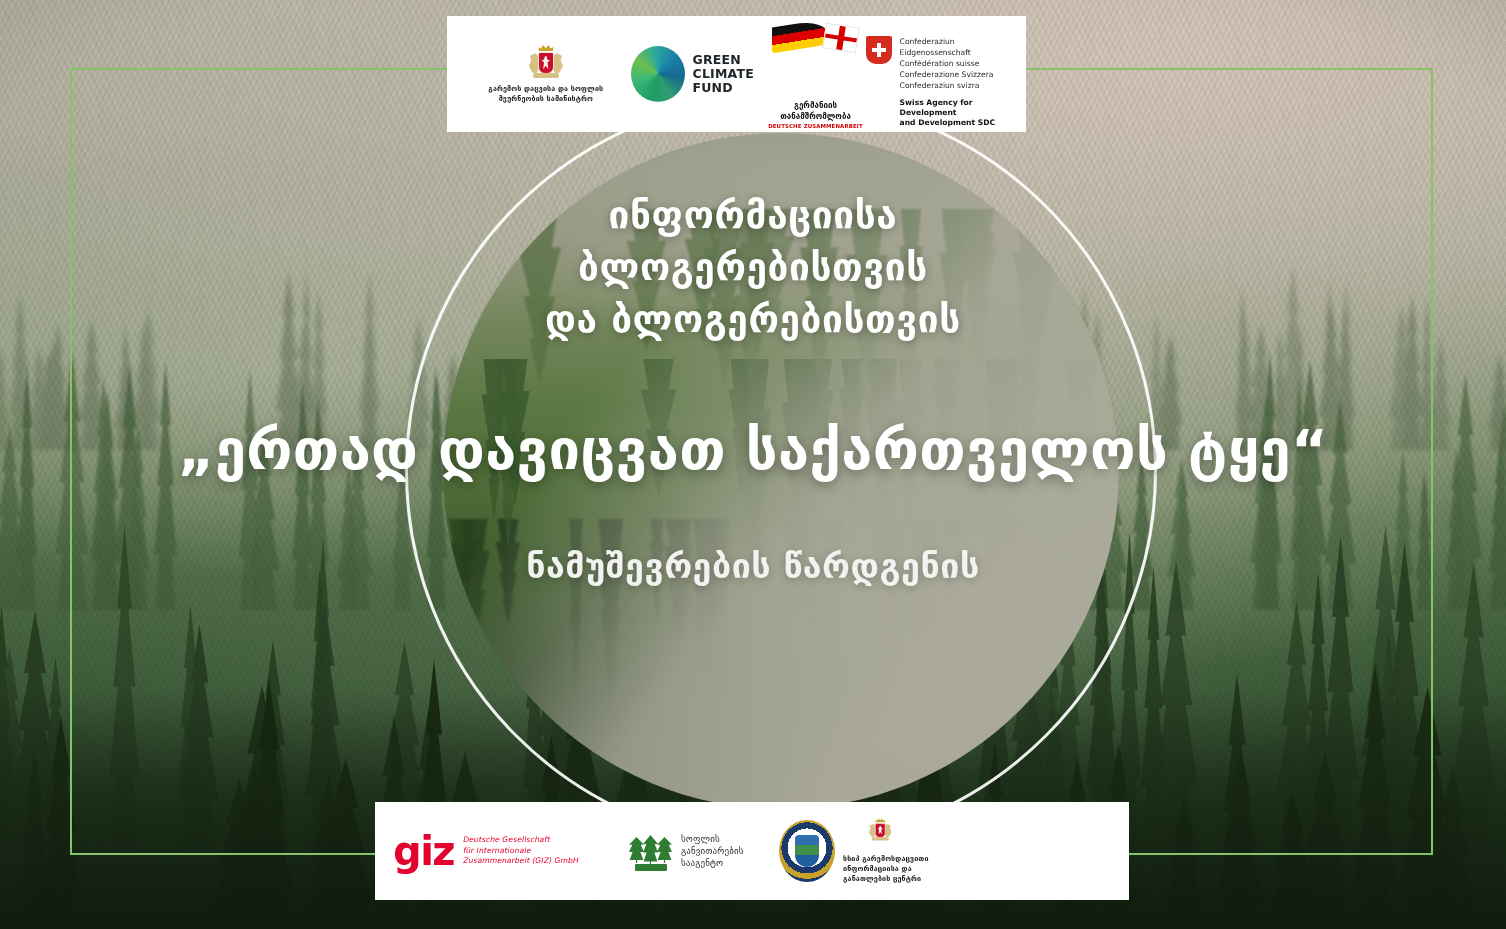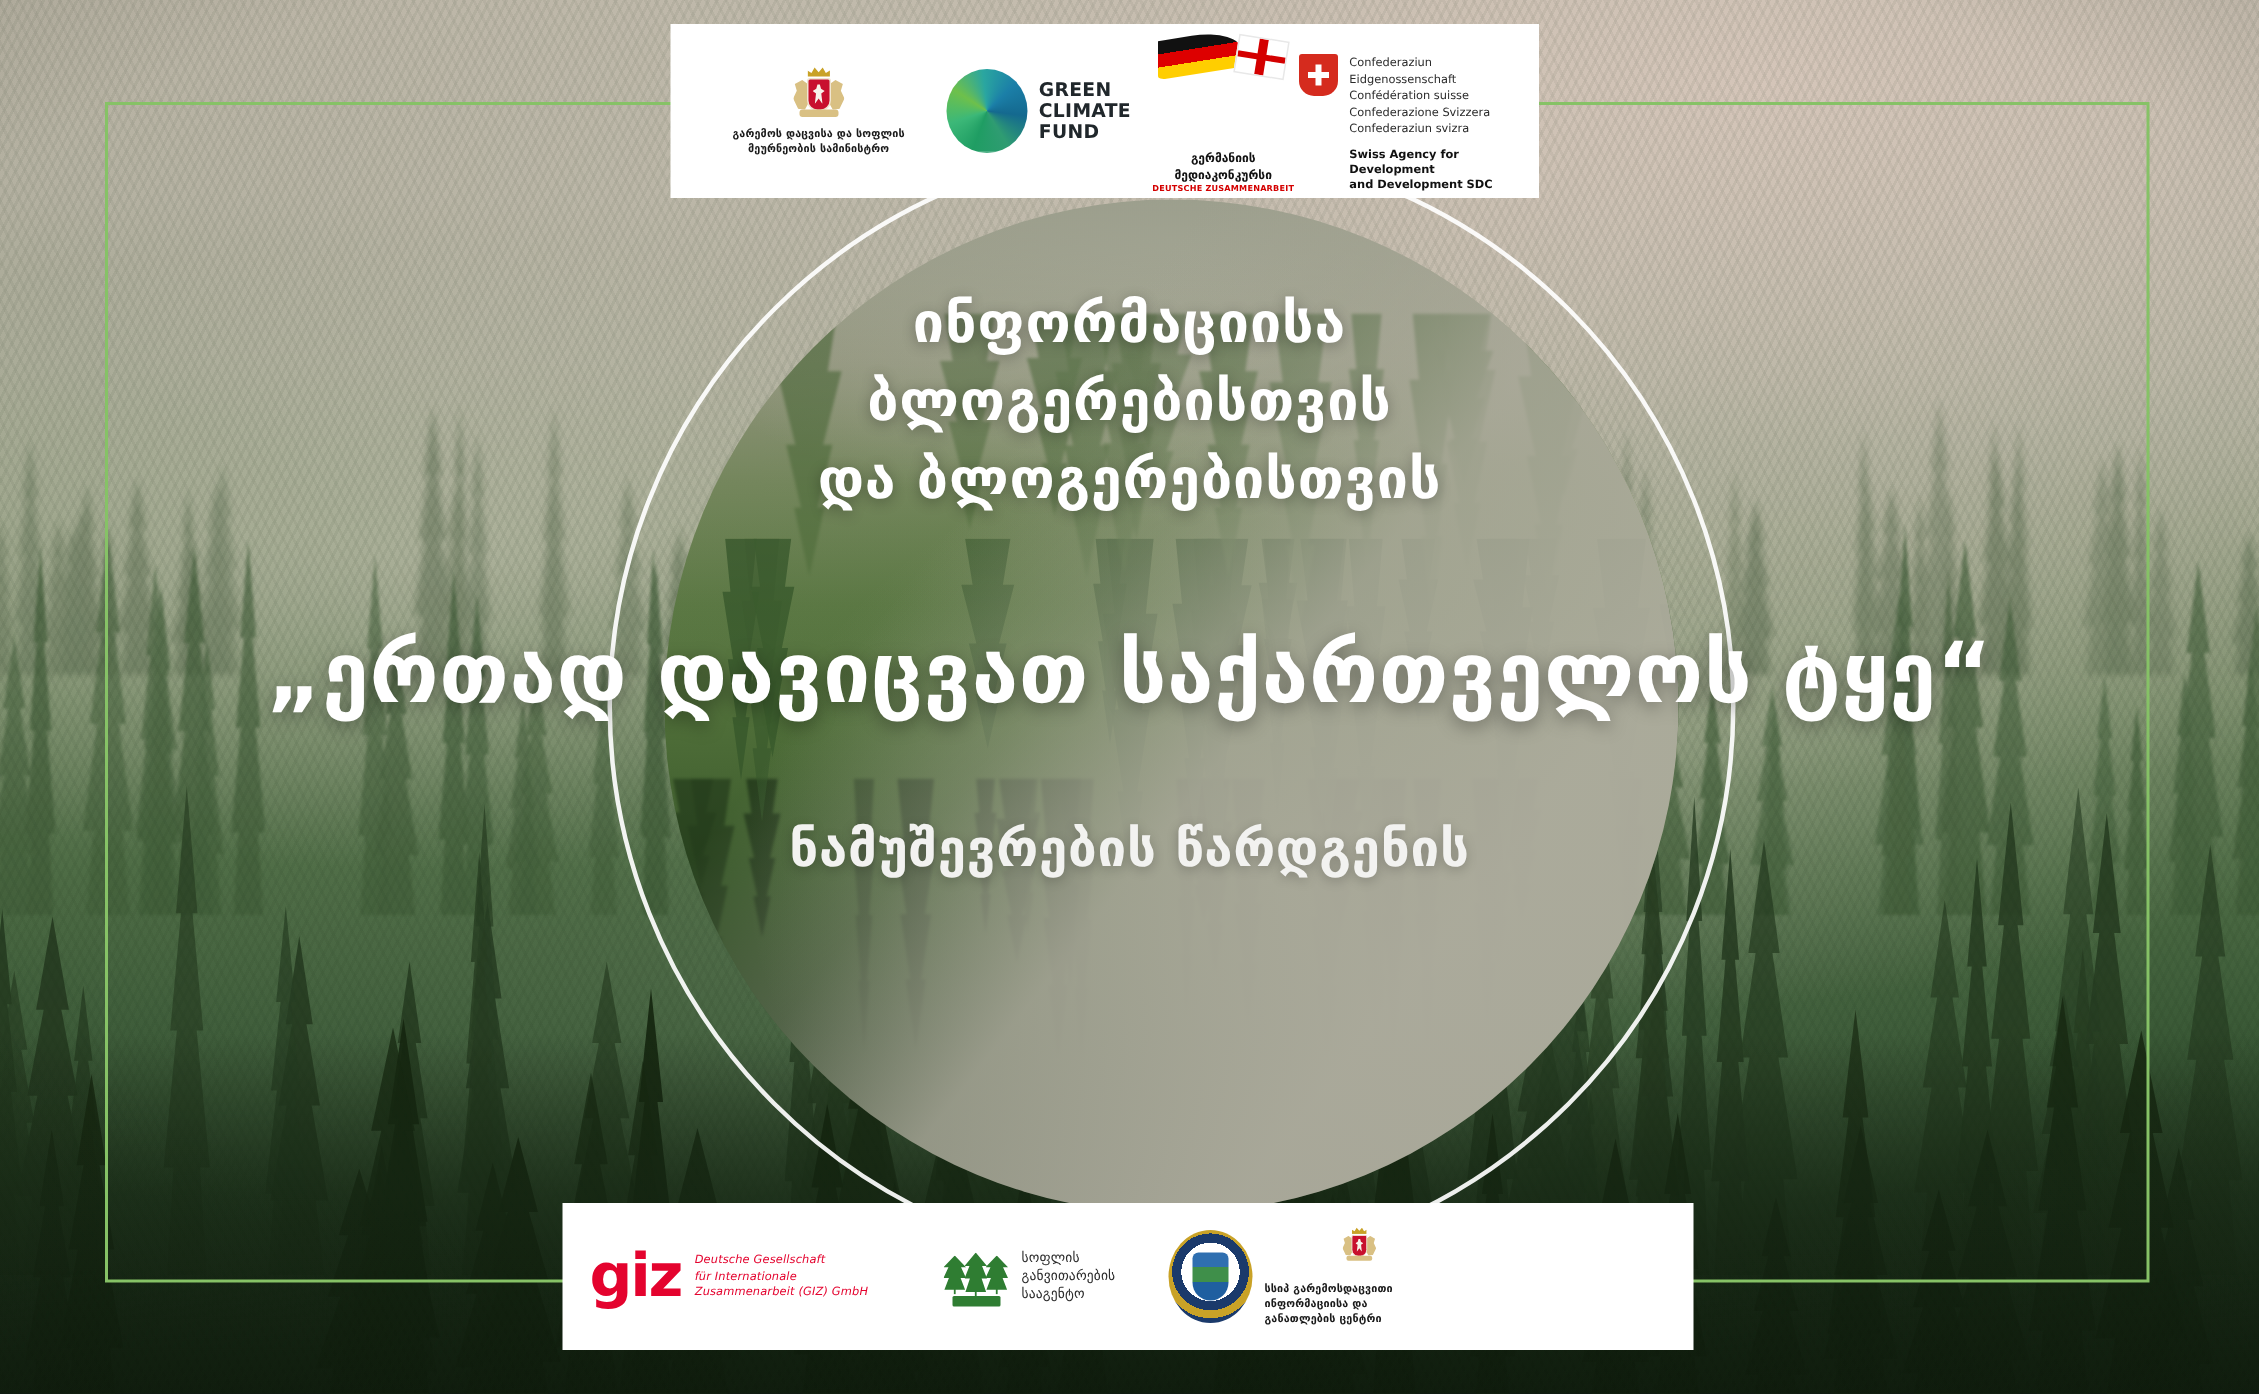--- a/index.html
+++ b/index.html
@@ -563,21 +563,21 @@
       </div>
     </div>
 
     <div class="logo" style="flex-direction:column;align-items:center;width:104px;">
       <div class="deu">
         <div class="rb"></div>
           <div class="ge"></div>
       </div>
       <div style="text-align:center;margin-top:-4px;">
         <div class="deu-txt kx">გერმანიის</div>
-        <div class="deu-txt kx">მედიაკონკურსი</div>
+        <div class="deu-txt kx">თანამშრომლობა</div>
         <div class="deu-sub">DEUTSCHE ZUSAMMENARBEIT</div>
       </div>
     </div>
 
     <div class="logo" style="width:152px;gap:8px;align-items:flex-start;padding-top:16px;">
       <div class="swiss"></div>
       <div>
         <div class="swiss-l">Confederaziun Eidgenossenschaft</div>
         <div class="swiss-l">Confédération suisse</div>
         <div class="swiss-l">Confederazione Svizzera</div>
@@ -623,21 +623,21 @@
         </div>
       <div>
         <div class="logo-cap lt kx" style="font-size:9px;color:#2b2b2b;">სოფლის</div>
         <div class="logo-cap lt kx" style="font-size:9px;color:#2b2b2b;">განვითარების</div>
         <div class="logo-cap lt kx" style="font-size:9px;color:#2b2b2b;">სააგენტო</div>
       </div>
     </div>
 
     <div class="logo" style="width:212px;gap:8px;">
       <div class="seal"></div>
-      <div style="display:flex;flex-direction:column;align-items:flex-end;gap:2px;">
+      <div style="display:flex;flex-direction:column;align-items:center;gap:2px;">
         <div class="coa" style="transform:scale(.66);transform-origin:left top;height:28px;">
           <div class="lion l"></div>
             <div class="lion r"></div>
           <div class="crown"></div>
             <div class="shield"></div>
             <div class="stg"></div>
             <div class="base"></div>
         </div>
         <div>
           <div class="logo-cap kx">სსიპ გარემოსდაცვითი</div>

